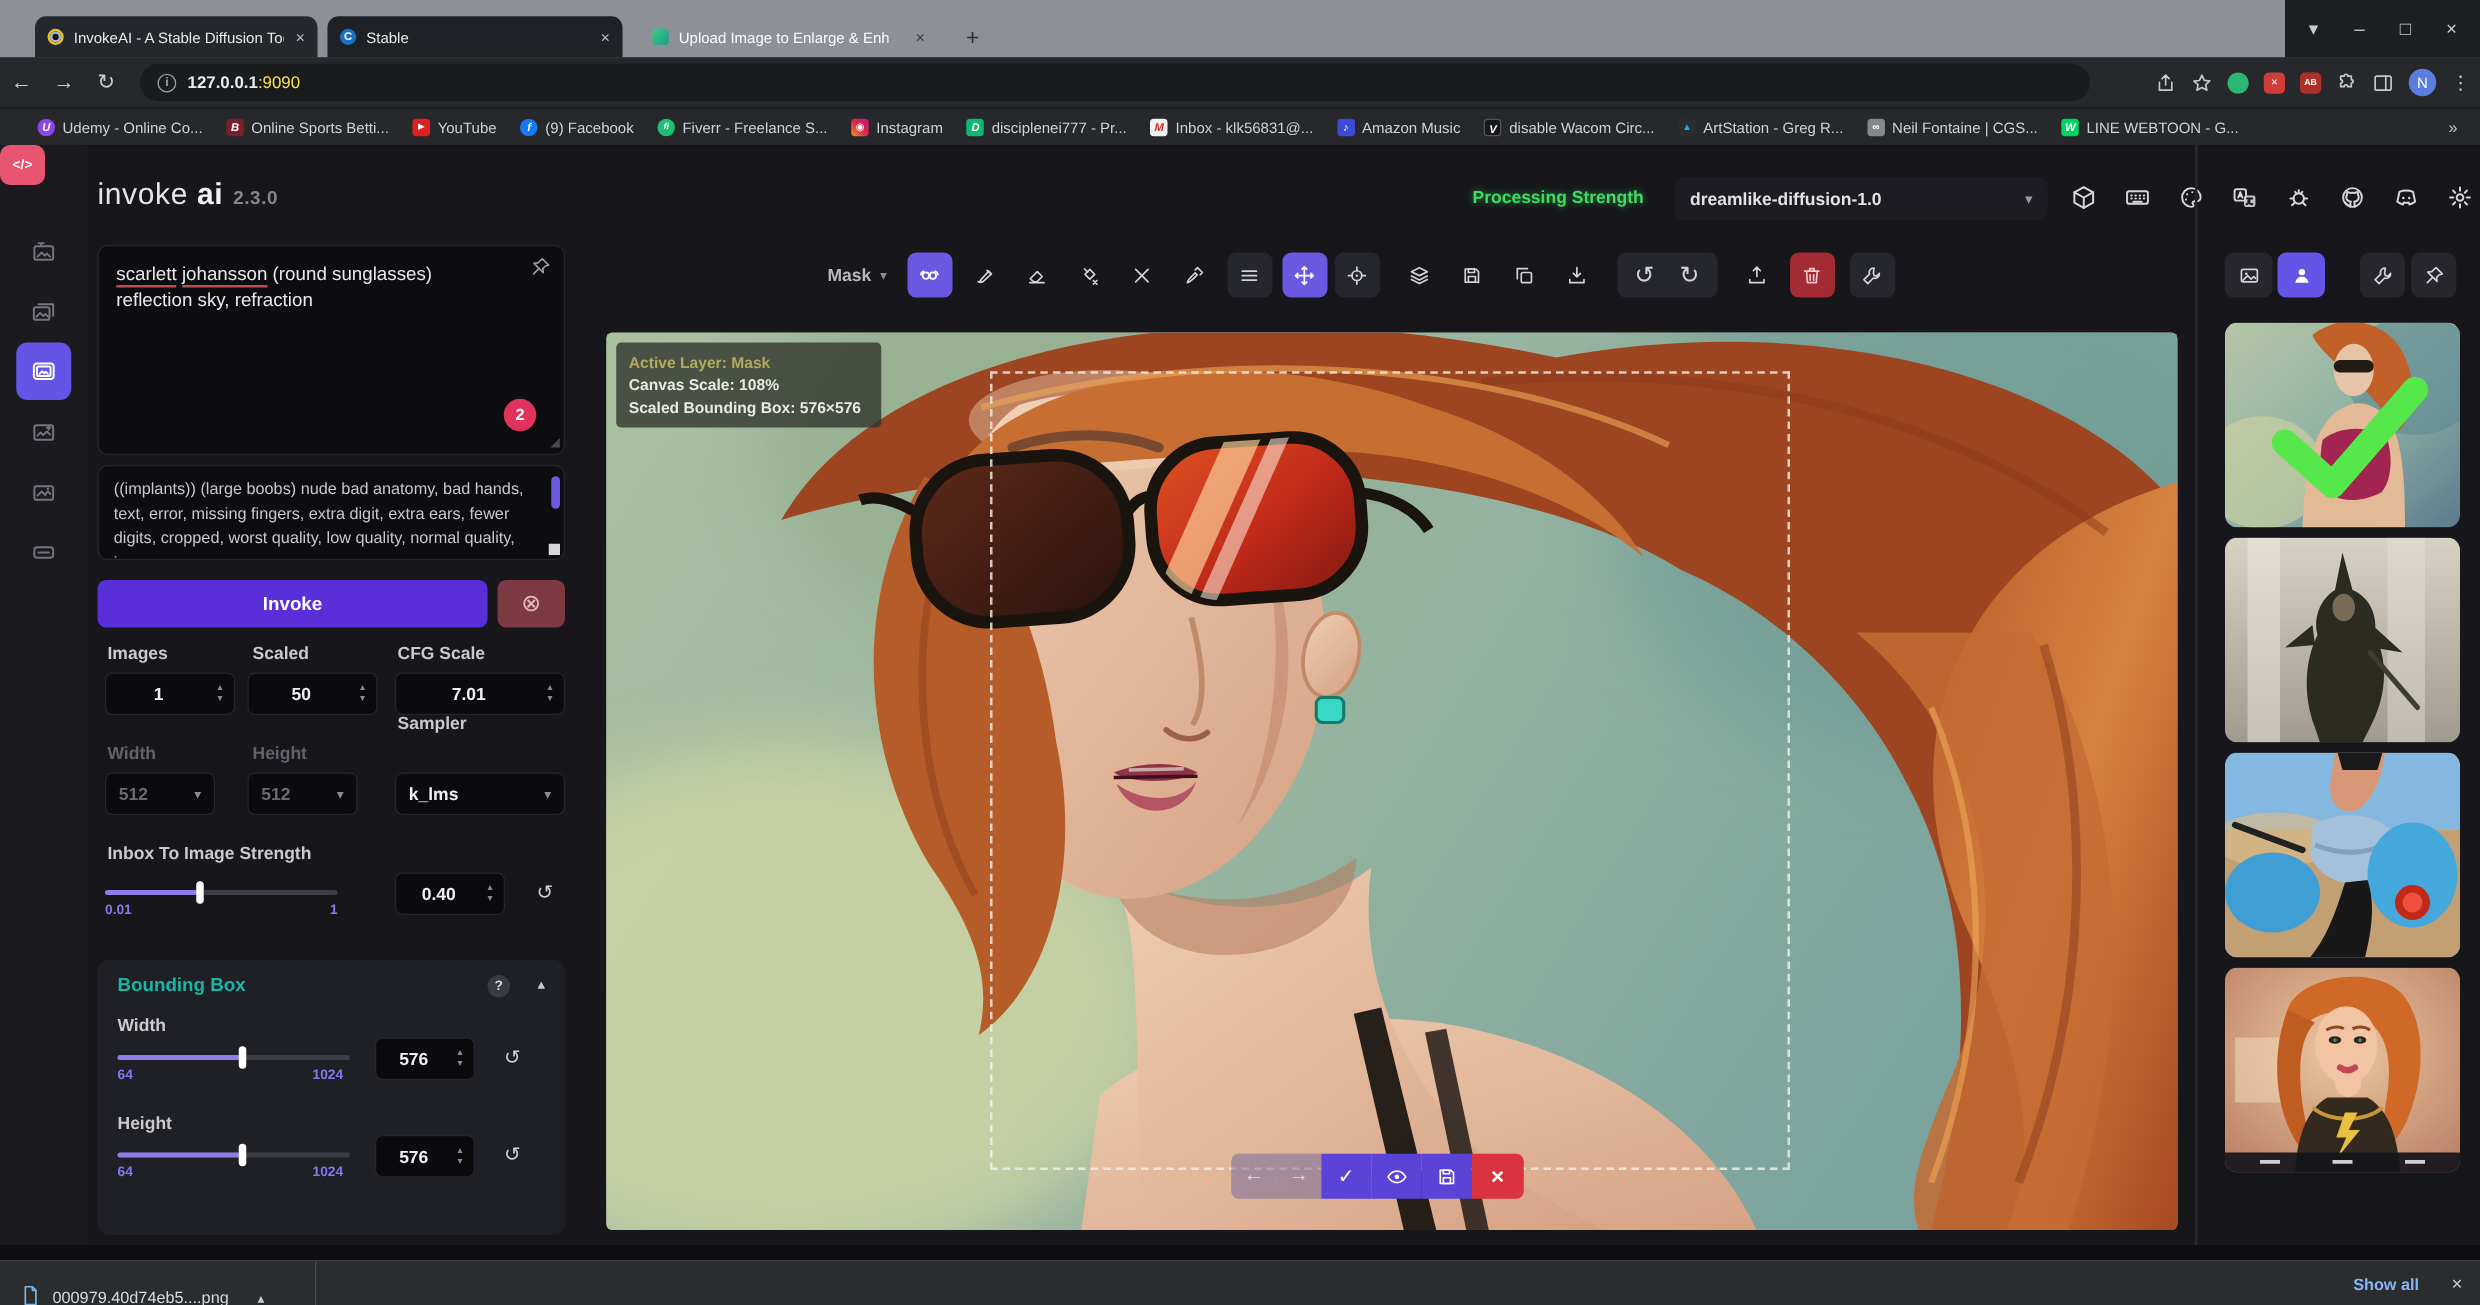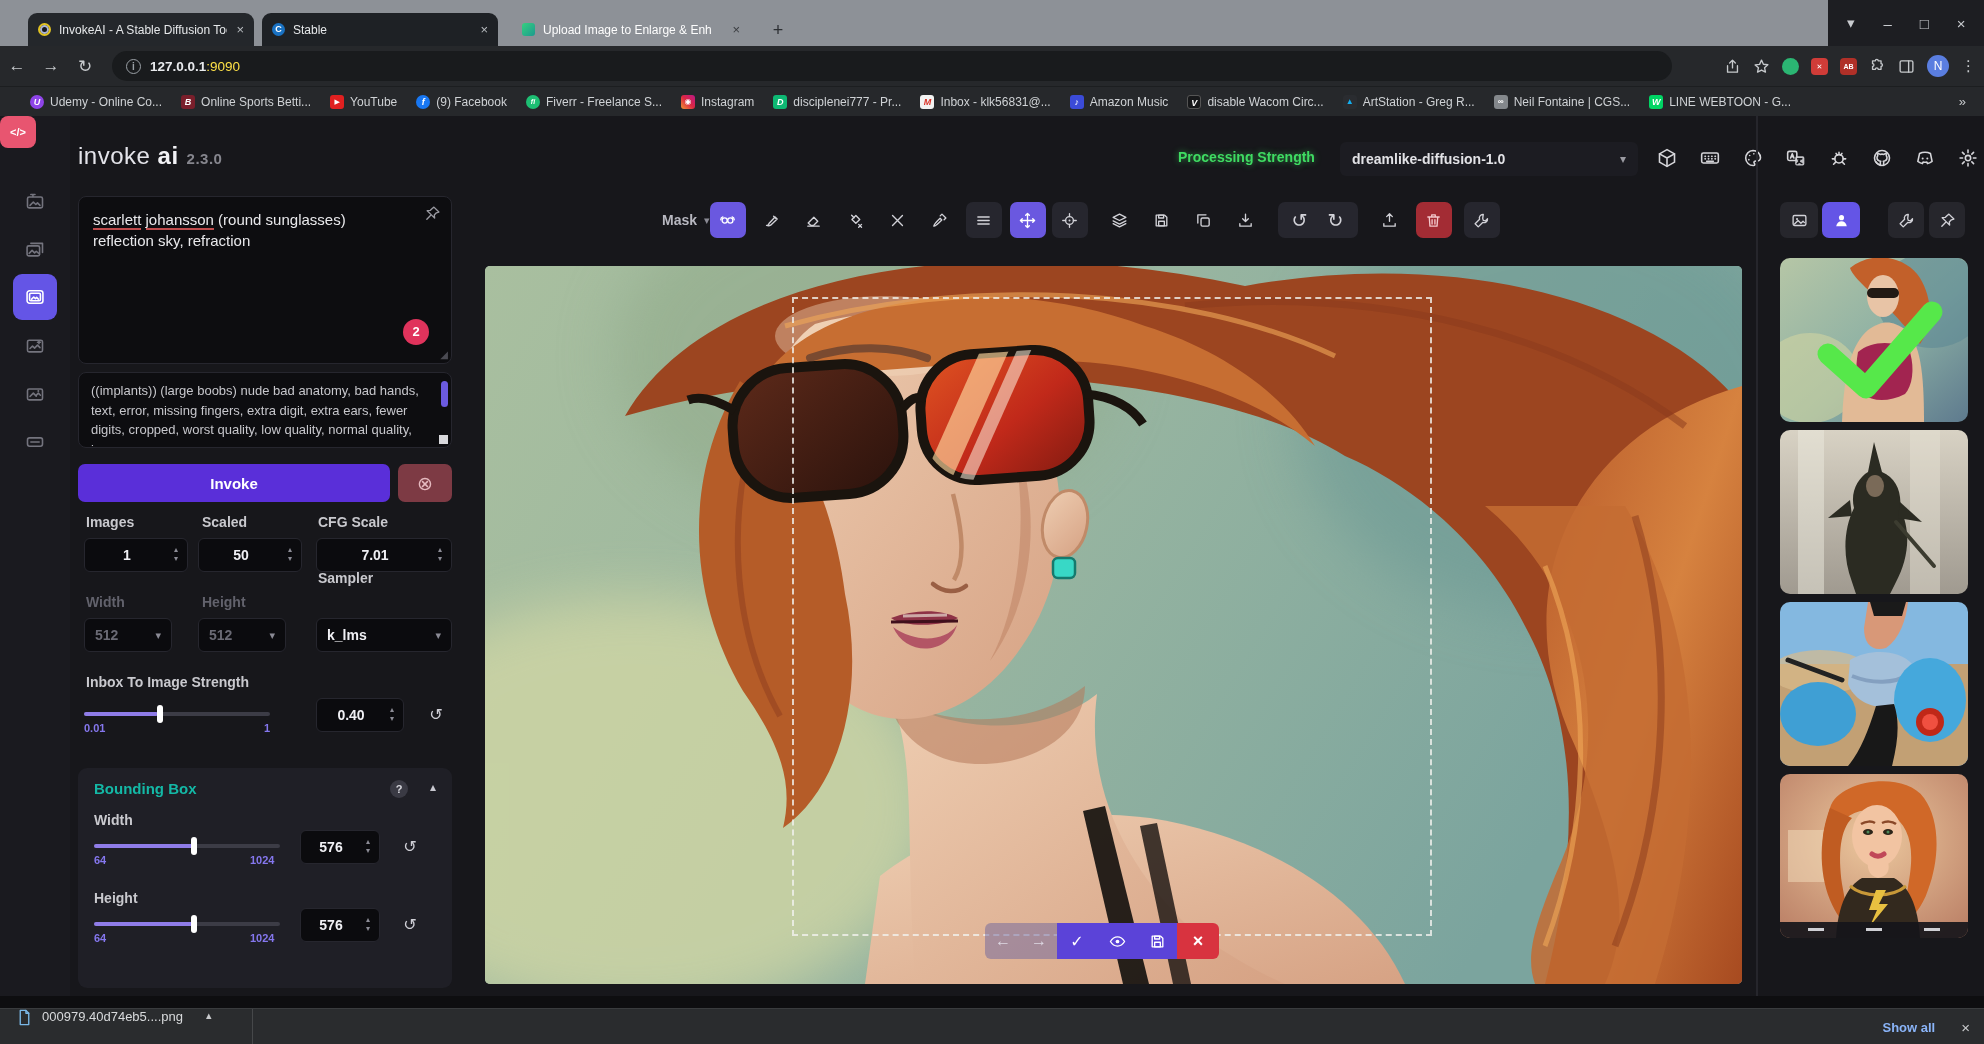--- a/index.html
+++ b/index.html
@@ -115,21 +115,21 @@
   
   .gallery-divider { left:1756px; top:116px; width:2px; height:880px; background:#26262c; }
   .gal-btn { width:38px; height:36px; border-radius:7px; background:#26262c; display:flex; align-items:center; justify-content:center; color:#d2d2d8; }
   .gal-btn.active { background:#6455e6; color:#fff; }
   .thumb { position:absolute; left:1780px; width:188px; height:164px; border-radius:10px; overflow:hidden; background:#222; }
   .thumb svg { display:block; }
 
   
   .black-strip { left:0; top:996px; width:1984px; height:12px; background:#0e0e10; }
   .dlbar { left:0; top:1008px; width:1984px; height:36px; background:#2a2c2e; border-top:1px solid #3a3c3e; }
-  .dl-item { position:absolute; left:16px; top:0; height:36px; display:flex; align-items:flex-start; gap:9px; color:#d8dadc; font-size:13px; }
+  .dl-item { position:absolute; left:16px; top:0; height:36px; display:flex; align-items:flex-end; gap:9px; color:#d8dadc; font-size:13px; }
   .dl-chev { color:#c8cacc; font-size:11px; margin-left:14px; }
   .dl-div { position:absolute; left:252px; top:0; width:1px; height:36px; background:#46484a; }
   .dl-right { position:absolute; right:14px; top:0; height:36px; display:flex; align-items:center; gap:26px; }
   .showall { color:#8ab4f8; font-size:13px; font-weight:bold; }
   .dl-close { color:#c8cacc; font-size:15px; }
 </style>
 </head>
 <body>
 
 <div class="stage">
@@ -472,21 +472,21 @@
           <span class="stepper">
               <span>▴</span>
               <span>▾</span>
             </span>
         </div>
         <span class="reset-btn" style="left:318px;top:142px">↺</span>
       </div>
     </div>
 
     <div class="abs cv-toolbar" style="left:662px">
-      <span class="tb-label" style="">
+      <span class="tb-label" style="margin-right:16px">
         <span>Mask</span>
         <span style="font-size:11px;color:#8b8b95">▾</span>
       </span>
       <span class="tb-btn tb-purple">
           <svg class="i i-sm" viewBox="0 0 24 24">
             <circle cx="8" cy="12" r="3.6"></circle>
             <circle cx="16" cy="12" r="3.6"></circle>
             <path d="M2.5 11c0-2 1.5-3.5 3-4M21.5 11c0-2-1.5-3.5-3-4"></path>
           </svg>
         </span>
@@ -665,20 +665,25 @@
         <path d="M448,318 C459,327 472,327 481,320" stroke="#9a5f44" stroke-width="4.5" fill="none" stroke-linecap="round"></path>
         <path d="M406,352 C430,343 456,343 473,352 C460,360 420,362 406,352 Z" fill="#8e3246"></path>
         <path d="M408,361 C430,377 460,376 472,359 C463,389 421,391 408,361 Z" fill="#b35565"></path>
         <path d="M406,356 L473,355" stroke="#40101c" stroke-width="3" fill="none"></path>
         <path d="M418,350 L462,349" stroke="#e8dcd0" stroke-width="3" fill="none" opacity="0.7"></path>
 
         <ellipse cx="580" cy="258" rx="22" ry="34" transform="rotate(12 580 258)" fill="url(#gSkin)" stroke="#c08a68" stroke-width="3"></ellipse>
         <rect x="568" y="292" width="22" height="20" rx="5" fill="#38d8c6" stroke="#157a6e" stroke-width="2.5"></rect>
       </svg>
 
+      <div class="cv-info">
+        <div class="l1">Active Layer: Mask</div>
+        <div class="l2">Canvas Scale: 108%</div>
+        <div class="l2">Scaled Bounding Box: 576×576</div>
+      </div>
 
       <div class="dashed-bb"></div>
 
       <div class="staging">
         <span class="stg-btn stg-ghost stg-first">←</span>
         <span class="stg-btn stg-ghost">→</span>
         <span class="stg-btn stg-purple" style="width:40px">✓</span>
         <span class="stg-btn stg-purple" style="width:40px">
             <svg class="i i-sm" viewBox="0 0 24 24">
               <path d="M2 12s4-6.5 10-6.5S22 12 22 12s-4 6.5-10 6.5S2 12 2 12z"></path>

